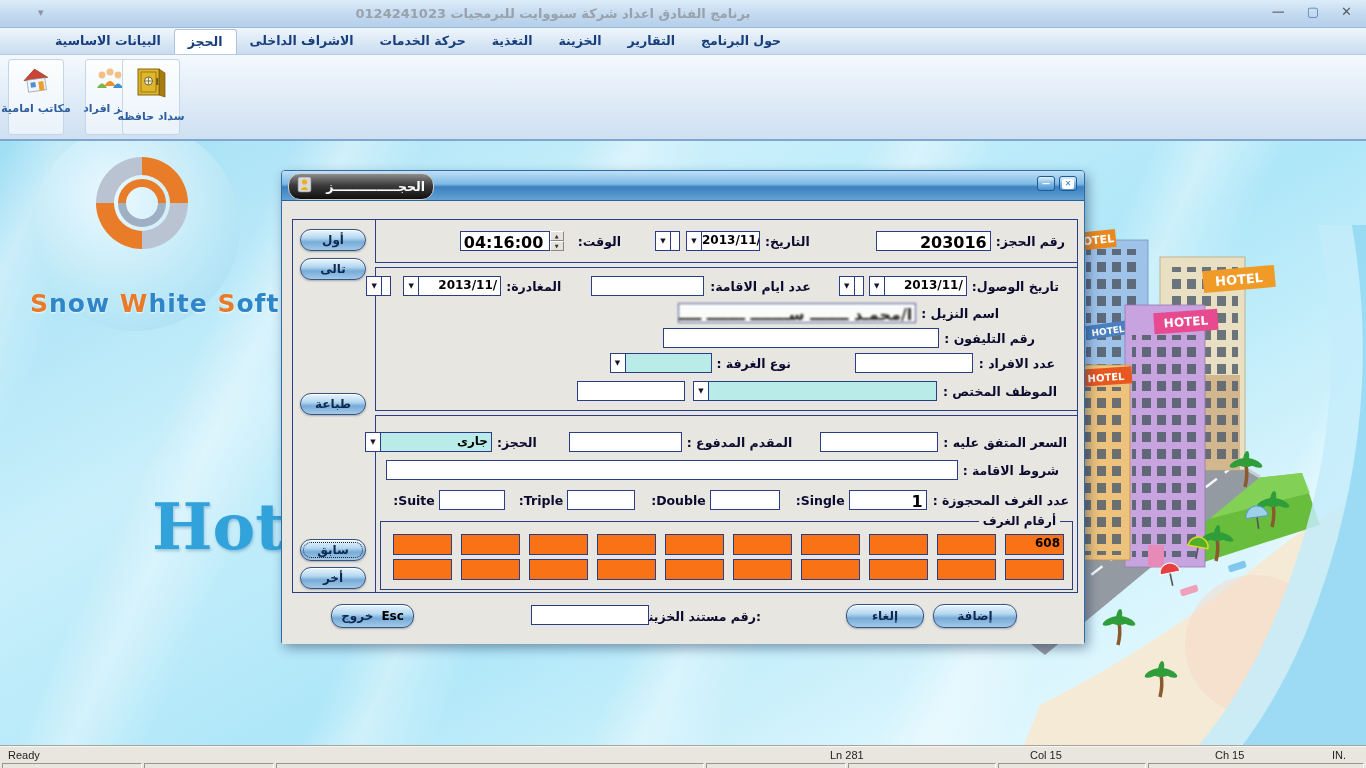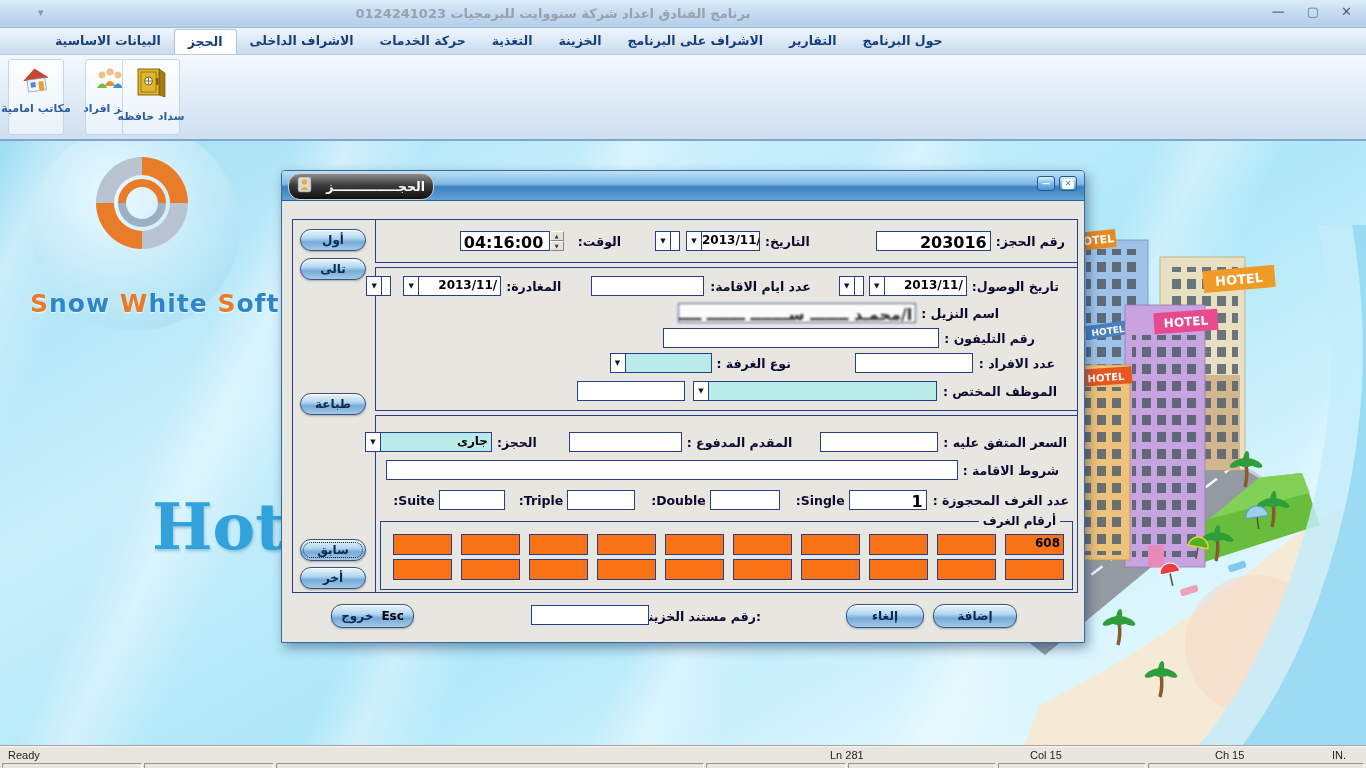--- a/index.html
+++ b/index.html
@@ -59,21 +59,21 @@
   .dtab { position:absolute; left:6px; top:2px; width:146px; height:27px; border-radius:12px;
     background:linear-gradient(180deg,#8d8d8d 0%,#3c3c3c 45%,#0f0f0f 100%);
     border:1px solid #cfcfcf; display:flex; align-items:center; padding:0 8px; }
   .dtab .dtitle { flex:1; direction:rtl; text-align:right; color:#fff; font-size:12.5px; font-weight:bold;
     white-space:nowrap; overflow:hidden; }
   .dbt { position:absolute; top:5px; width:18px; height:15px; border:1px solid #1f5a94; border-radius:3px;
     background:linear-gradient(180deg,#dff0fb 0%,#8cc0e8 45%,#4c94d0 100%);
     display:flex; align-items:center; justify-content:center; color:#fff; font-size:8px; font-weight:bold; }
   .dbt .inner { background:#fff; color:#3c80c0; border-radius:2px; width:12px; height:10px;
     display:flex; align-items:center; justify-content:center; font-size:8px; }
-  .dbody { position:relative; width:100%; height:352px; background:#e8e6e1; }
+  .dbody { position:relative; width:100%; height:443px; background:#e8e6e1; }
   .clientbox { position:absolute; left:10px; top:18px; width:786px; height:374px; border:1px solid #2b3d85; }
   .grp { position:absolute; left:93px; width:703px; border:1px solid #2b3d85; background:#e8e6e1; }
 
   .pill { position:absolute; height:22px; border:1px solid #37547e; border-radius:11px;
     background:linear-gradient(180deg,#eaf5fc 0%,#b5d8f0 40%,#76abd9 60%,#a3c9e7 100%);
     color:#0f2850; font-size:12px; font-weight:bold; display:flex; align-items:center; justify-content:center;
     box-shadow:inset 0 1px 0 rgba(255,255,255,.9), 0 1px 2px rgba(30,60,100,.35); white-space:nowrap; }
   .pill.focus { outline:1px dotted #223; outline-offset:-4px; }
 
   .row { position:absolute; right:0; left:4px; height:22px; display:flex; direction:rtl; align-items:center; }
@@ -125,21 +125,20 @@
     </div>
   </div>
 
   <div class="menubar">
     <span class="mitem">البيانات الاساسية</span>
     <span class="mitem sel">الحجز</span>
     <span class="mitem">الاشراف الداخلى</span>
     <span class="mitem">حركة الخدمات</span>
     <span class="mitem">التغذية</span>
     <span class="mitem">الخزينة</span>
-    <span class="mitem">الاشراف على البرنامج</span>
     <span class="mitem">التقارير</span>
     <span class="mitem">حول البرنامج</span>
   </div>
 
   <div class="toolbar">
     <div class="tool-tile" style="left:8px; width:56px;">
       <span>
         <svg width="30" height="28" viewBox="0 0 30 28">
           <g transform="rotate(-8 15 14)">
             <polygon points="3,13 15,3 27,13" fill="#cc4433" stroke="#883322" stroke-width="0.6"></polygon>

